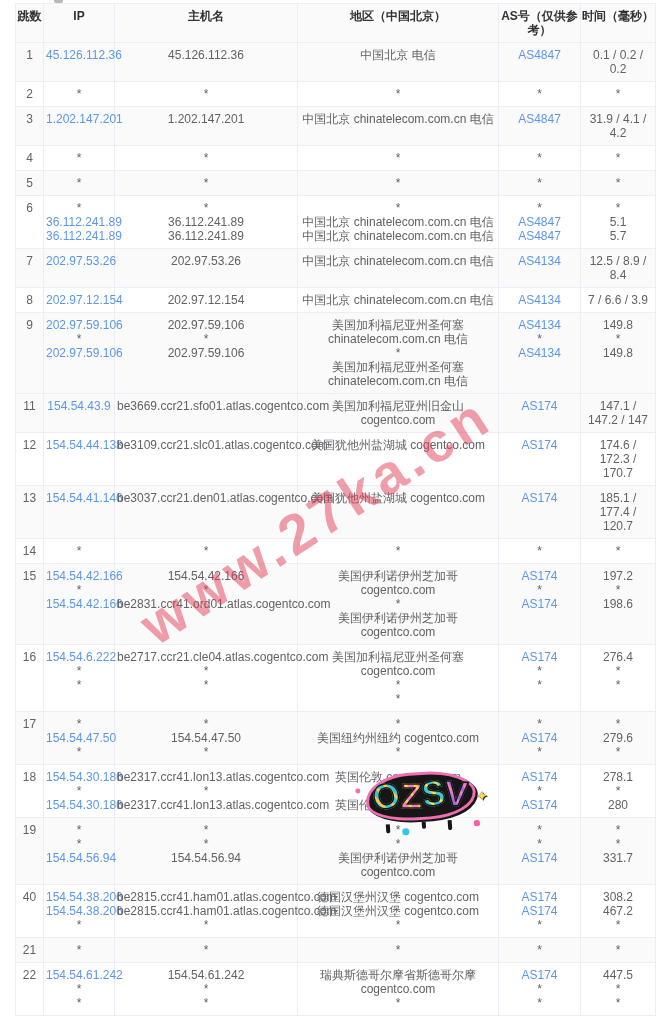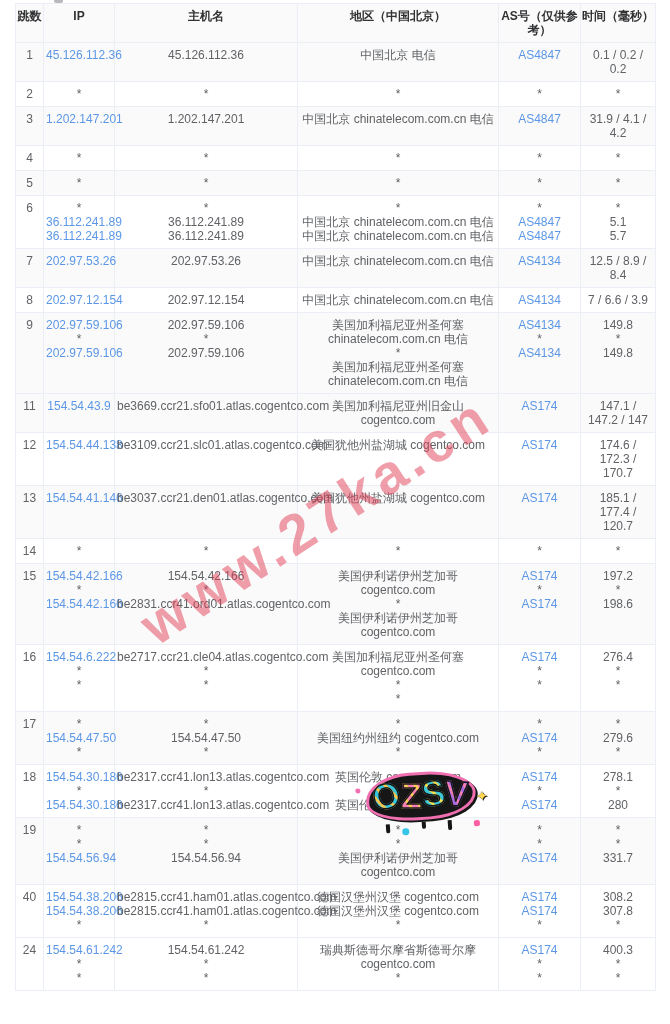--- a/index.html
+++ b/index.html
@@ -530,27 +530,47 @@
             <div class="ln">德国汉堡州汉堡 cogentco.com</div>
             <div class="ln">*</div>
           </td>
           <td>
             <div class="ln lnk">AS174</div>
             <div class="ln lnk">AS174</div>
             <div class="ln">*</div>
           </td>
           <td>
             <div class="ln">308.2</div>
-            <div class="ln">307.8</div>
-            <div class="ln">*</div>
-          </td>
-        </tr>
-        <tr>
-          <td>
-            <div class="ln">24</div>
+            <div class="ln">467.2</div>
+            <div class="ln">*</div>
+          </td>
+        </tr>
+        <tr class="stripe">
+          <td>
+            <div class="ln">21</div>
+          </td>
+          <td>
+            <div class="ln">*</div>
+          </td>
+          <td>
+            <div class="ln">*</div>
+          </td>
+          <td>
+            <div class="ln">*</div>
+          </td>
+          <td>
+            <div class="ln">*</div>
+          </td>
+          <td>
+            <div class="ln">*</div>
+          </td>
+        </tr>
+        <tr>
+          <td>
+            <div class="ln">22</div>
           </td>
           <td>
             <div class="ln lnk">154.54.61.242</div>
             <div class="ln">*</div>
             <div class="ln">*</div>
           </td>
           <td>
             <div class="ln">154.54.61.242</div>
             <div class="ln">*</div>
             <div class="ln">*</div>
@@ -558,21 +578,21 @@
           <td>
             <div class="ln">瑞典斯德哥尔摩省斯德哥尔摩 cogentco.com</div>
             <div class="ln">*</div>
           </td>
           <td>
             <div class="ln lnk">AS174</div>
             <div class="ln">*</div>
             <div class="ln">*</div>
           </td>
           <td>
-            <div class="ln">400.3</div>
+            <div class="ln">447.5</div>
             <div class="ln">*</div>
             <div class="ln">*</div>
           </td>
         </tr>
       </tbody>
   </table>
 
   <div class="watermark">www.27ka.cn</div>
 
   <div class="ozsv">

